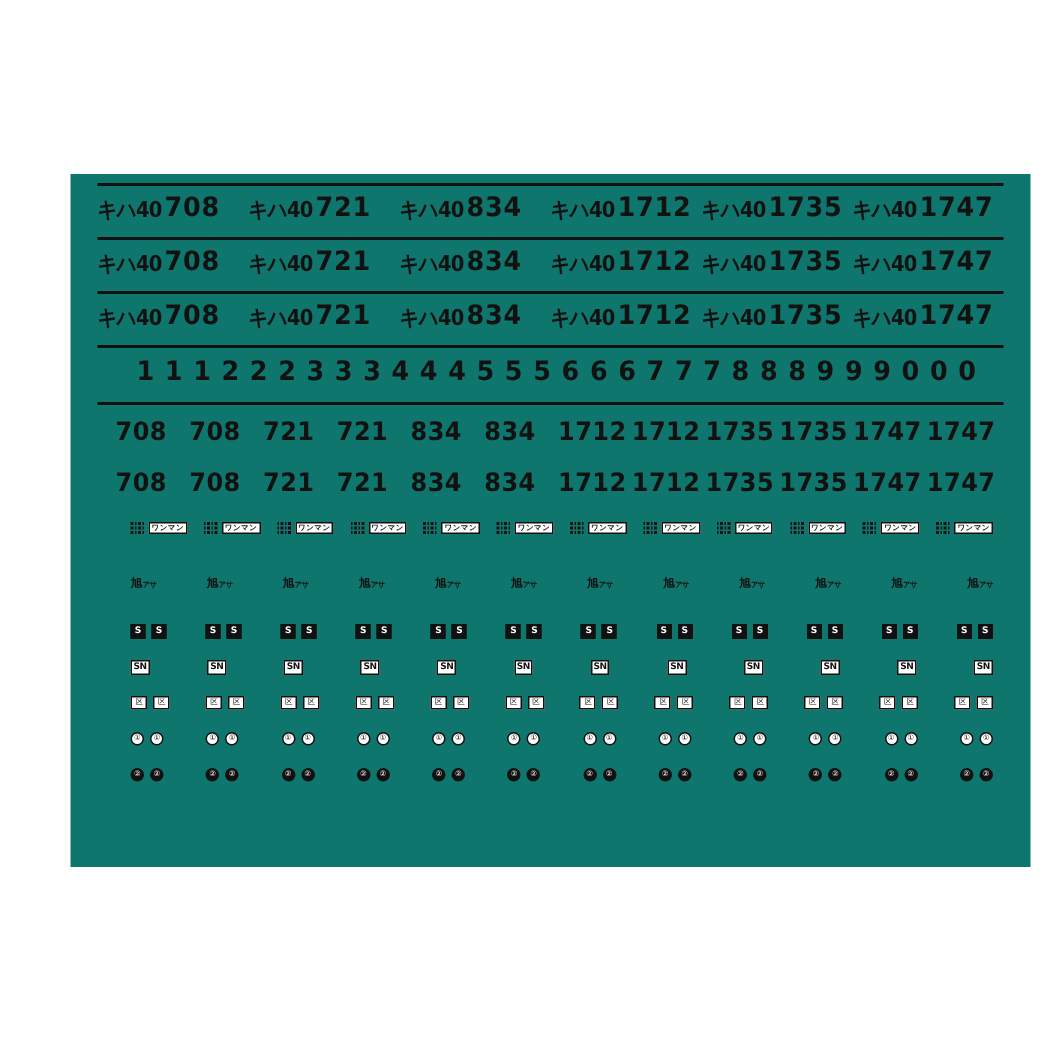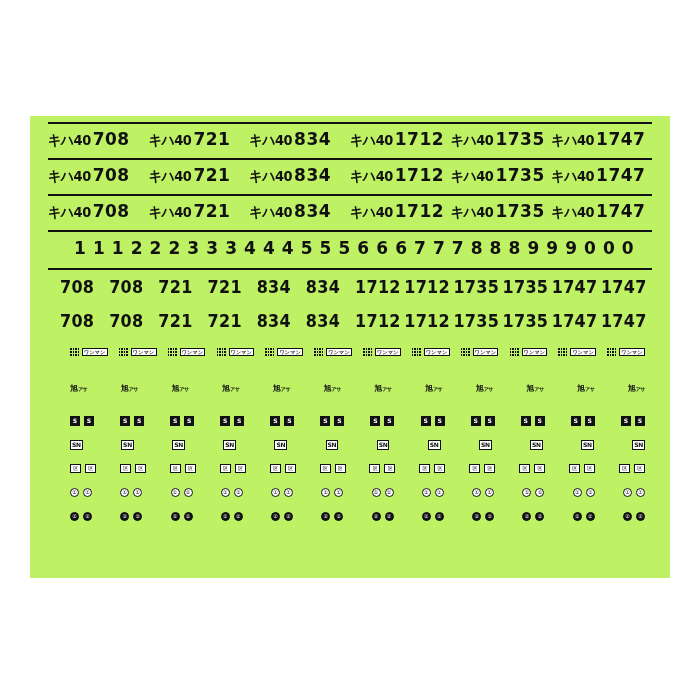--- a/index.html
+++ b/index.html
@@ -11,25 +11,25 @@
     position: relative;
     width: 700px;
     height: 700px;
     background: #ffffff;
     overflow: hidden;
     font-family: "Liberation Sans", sans-serif;
   }
   
   #sheet {
     position: absolute;
-    left: 30px;
+    left: 47px;
     top: 116px;
     width: 640px;
     height: 462px;
-    background: #bef264;
+    background: #0f766e;
     box-shadow: 0 0 0 0 rgba(0,0,0,0);
   }
   .rule {
     position: absolute;
     left: 18px;
     width: 604px;
     height: 2px;
     background: #111111;
   }
 

